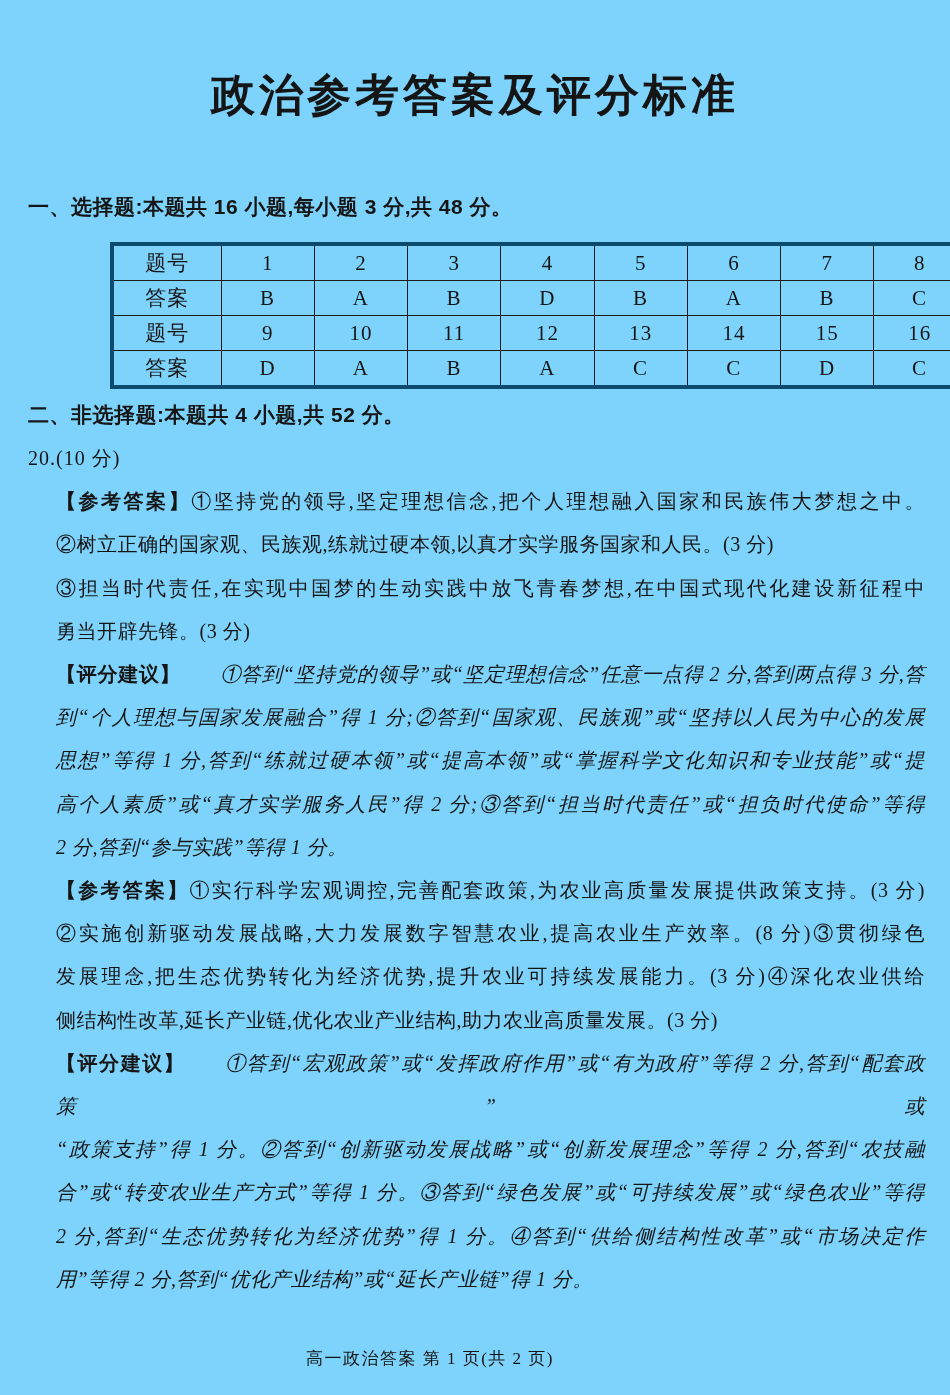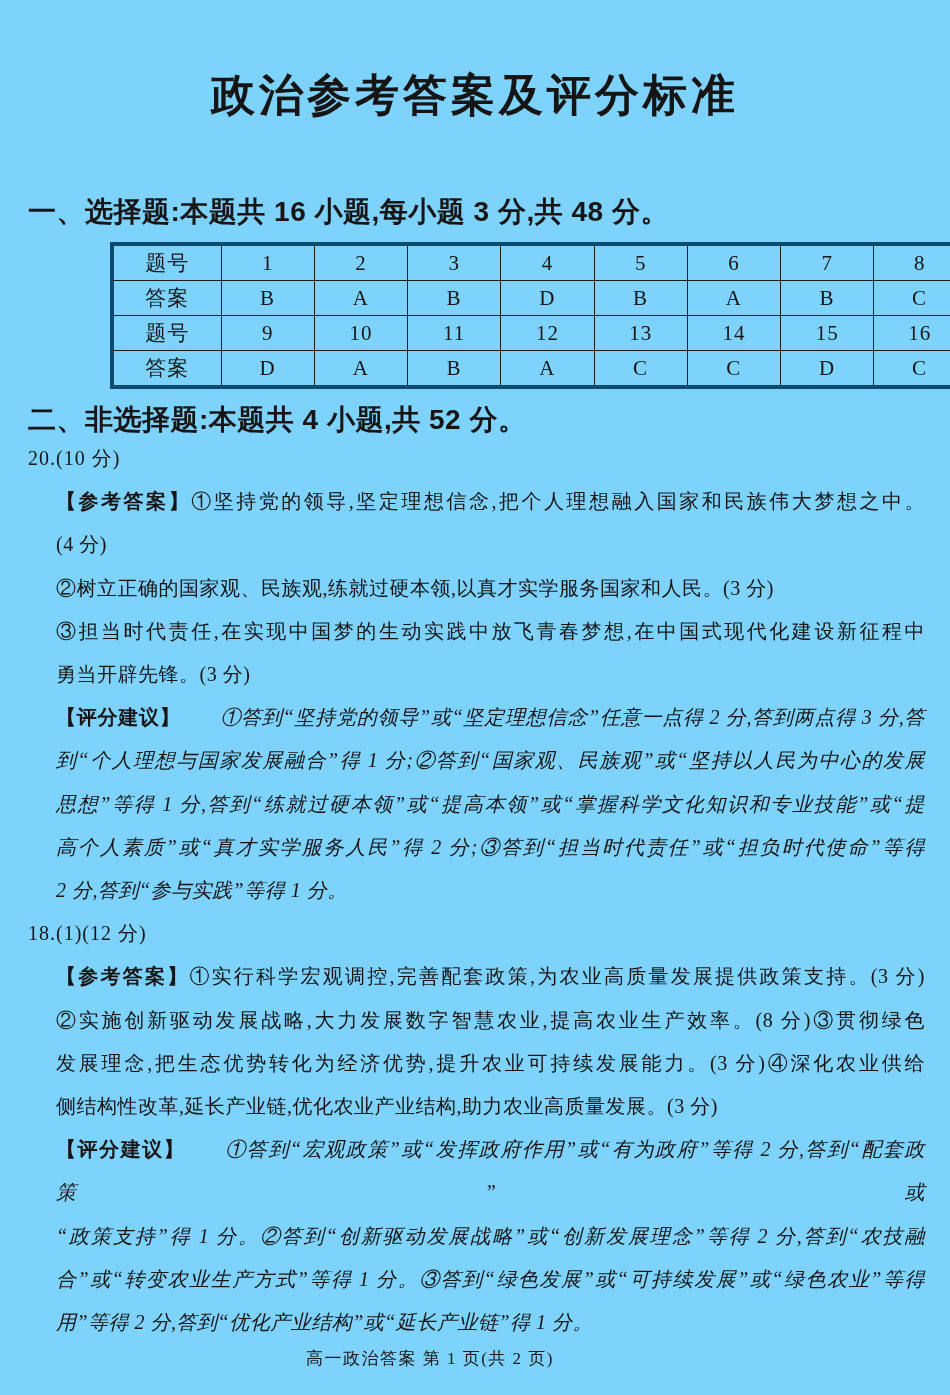--- a/index.html
+++ b/index.html
@@ -18,21 +18,21 @@
     font-family:"Liberation Sans","DejaVu Sans",sans-serif;
     font-weight:bold;
     font-size:44px;
     letter-spacing:4px;
     margin:0;
   }
   .sec-heading{
     position:absolute;left:28px;
     font-family:"Liberation Sans","DejaVu Sans",sans-serif;
     font-weight:bold;
-    font-size:28px;
+    font-size:21px;
     letter-spacing:0.5px;
     white-space:nowrap;
   }
   #sec1-heading{top:193px;}
   #sec2-heading{top:401px;}
 
   table.answer-key{
     position:absolute;left:66px;top:242px;
     width:859px;
     border-collapse:collapse;
@@ -152,40 +152,39 @@
   </tbody>
     </table>
 
   <div class="sec-heading" id="sec2-heading">二、非选择题:本题共 4 小题,共 52 分。</div>
 
   <div class="content">
 
     <div class="line qnum">20.(10 分)</div>
 
     <div class="line indent fill"><span class="lbl">【参考答案】</span><span>①坚持党的领导,坚定理想信念,把个人理想融入国家和民族伟大梦想之中。</span></div>
-    <div class="line indent">(4 分)</div>
     <div class="line indent">②树立正确的国家观、民族观,练就过硬本领,以真才实学服务国家和人民。(3 分)</div>
     <div class="line indent fill">③担当时代责任,在实现中国梦的生动实践中放飞青春梦想,在中国式现代化建设新征程中</div>
     <div class="line indent">勇当开辟先锋。(3 分)</div>
 
     <div class="line indent fill"><span class="lbl">【评分建议】</span><span class="kai">①答到“坚持党的领导”或“坚定理想信念”任意一点得 2 分,答到两点得 3 分,答</span></div>
     <div class="line indent fill kai">到“个人理想与国家发展融合”得 1 分;②答到“国家观、民族观”或“坚持以人民为中心的发展</div>
     <div class="line indent fill kai">思想”等得 1 分,答到“练就过硬本领”或“提高本领”或“掌握科学文化知识和专业技能”或“提</div>
     <div class="line indent fill kai">高个人素质”或“真才实学服务人民”得 2 分;③答到“担当时代责任”或“担负时代使命”等得</div>
     <div class="line indent kai">2 分,答到“参与实践”等得 1 分。</div>
 
-    <div class="line qnum">18.(1)(12 分)</div>
 
     <div class="line indent fill"><span class="lbl">【参考答案】</span><span>①实行科学宏观调控,完善配套政策,为农业高质量发展提供政策支持。(3 分)</span></div>
     <div class="line indent fill">②实施创新驱动发展战略,大力发展数字智慧农业,提高农业生产效率。(8 分)③贯彻绿色</div>
     <div class="line indent fill">发展理念,把生态优势转化为经济优势,提升农业可持续发展能力。(3 分)④深化农业供给</div>
     <div class="line indent">侧结构性改革,延长产业链,优化农业产业结构,助力农业高质量发展。(3 分)</div>
 
     <div class="line indent fill"><span class="lbl">【评分建议】</span><span class="kai">①答到“宏观政策”或“发挥政府作用”或“有为政府”等得 2 分,答到“配套政策”或</span></div>
     <div class="line indent fill kai">“政策支持”得 1 分。②答到“创新驱动发展战略”或“创新发展理念”等得 2 分,答到“农技融</div>
     <div class="line indent fill kai">合”或“转变农业生产方式”等得 1 分。③答到“绿色发展”或“可持续发展”或“绿色农业”等得</div>
+    <div class="line indent fill kai">2 分,答到“生态优势转化为经济优势”得 1 分。④答到“供给侧结构性改革”或“市场决定作</div>
     <div class="line indent kai">用”等得 2 分,答到“优化产业结构”或“延长产业链”得 1 分。</div>
 
   </div>
 
   <div class="page-footer">高一政治答案 第 1 页(共 2 页)</div>
 
 </div>
 
 </body></html>

